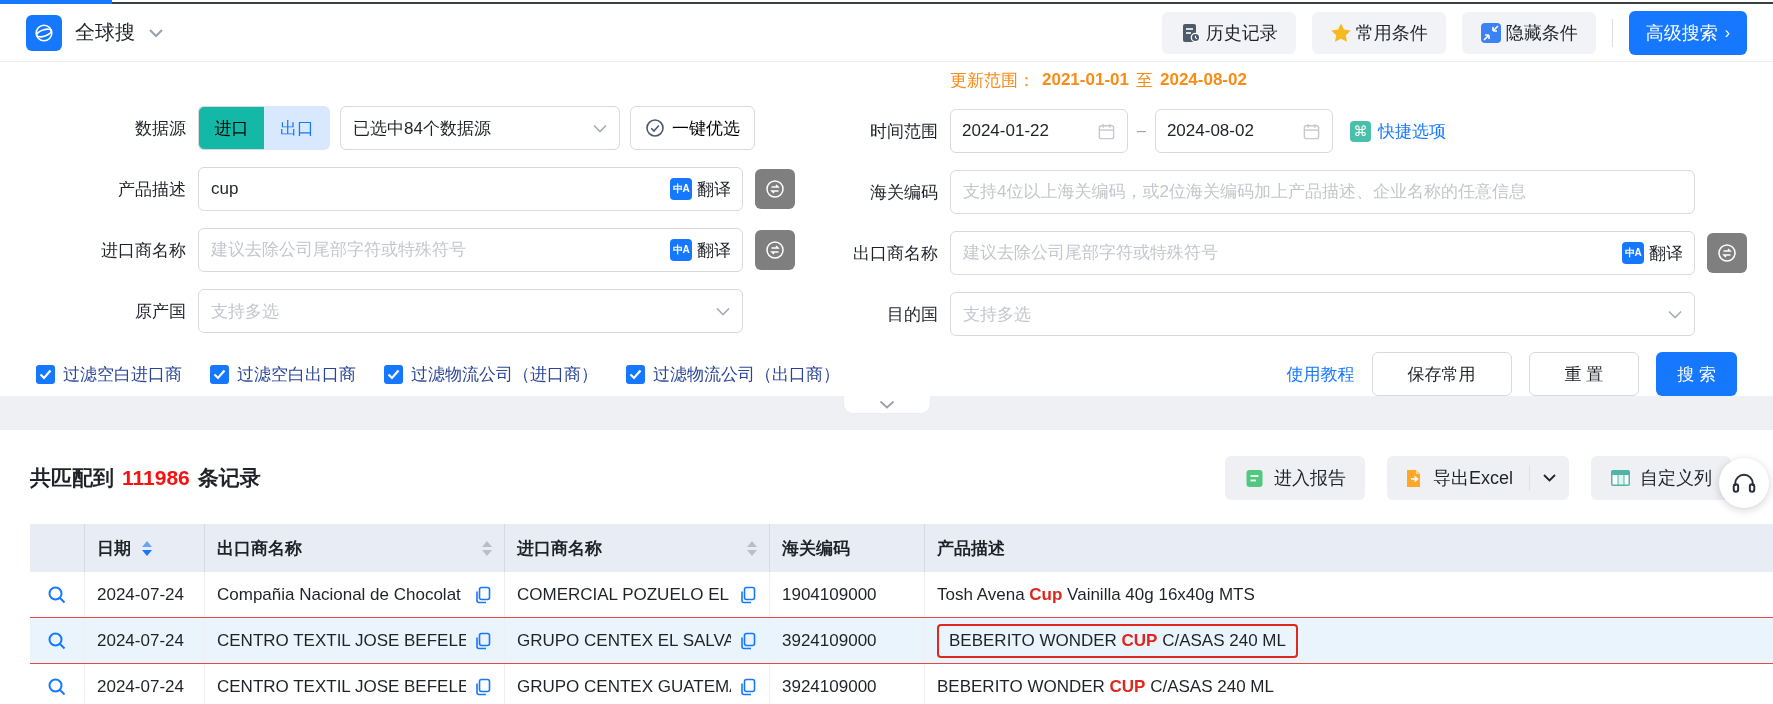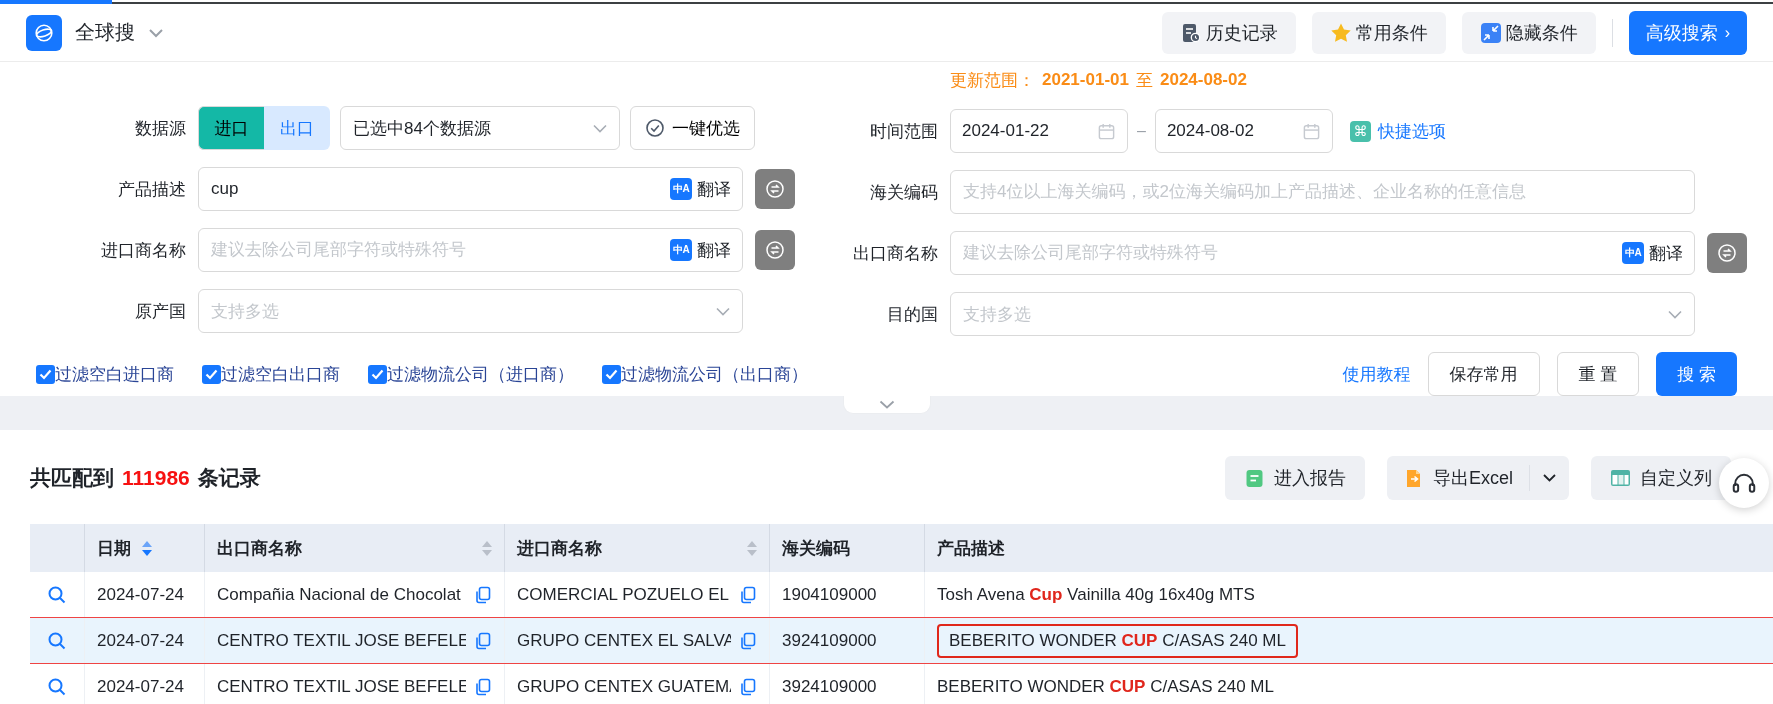--- a/index.html
+++ b/index.html
@@ -79,24 +79,24 @@
   .date-dash { margin:0 9px; color:#9aa0a8; }
   .quick-link { display:flex; align-items:center; gap:7px; margin-left:17px; color:#1677ff;
     font-size:17px; cursor:pointer; }
   .cmd-ico { width:21px; height:21px; background:#49c0ab; border-radius:4px; color:#fff;
     font-size:14px; display:flex; align-items:center; justify-content:center; }
 
   .filters-row { display:flex; align-items:center; margin-top:16px; height:44px; padding:0 10px; }
   .chk-item { display:flex; align-items:center; margin-right:28px; cursor:pointer; }
   .chk-box { width:19px; height:19px; background:#1677ff; border-radius:3px; display:flex;
     align-items:center; justify-content:center; flex:none; }
-  .chk-label { font-size:17px; color:#2a4596; }
+  .chk-label { margin-left:8px; font-size:17px; color:#2a4596; }
   .form-actions { margin-left:auto; display:flex; align-items:center; gap:17px; }
   .tutorial { color:#1677ff; font-size:17px; cursor:pointer; }
-  .btn-plain { height:44px; padding:0 21px; background:#fff; border:1px solid #d9d9d9;
+  .btn-plain { height:44px; padding:0 35px; background:#fff; border:1px solid #d9d9d9;
     border-radius:6px; font-size:17px; cursor:pointer; font-family:inherit; color:#1f2329; }
   .btn-primary { height:44px; padding:0 21px; background:#1677ff; border:none; border-radius:6px;
     font-size:17px; color:#fff; cursor:pointer; font-family:inherit; }
 
   .collapse-tab { position:absolute; left:50%; bottom:-18px; transform:translateX(-50%);
     width:88px; height:18px; background:#fff; border:1px solid #ebedf0; border-top:none;
     border-radius:0 0 10px 10px; display:flex; align-items:center; justify-content:center;
     cursor:pointer; z-index:3; }
 
   .section-gap { height:34px; background:#eef0f4; }

